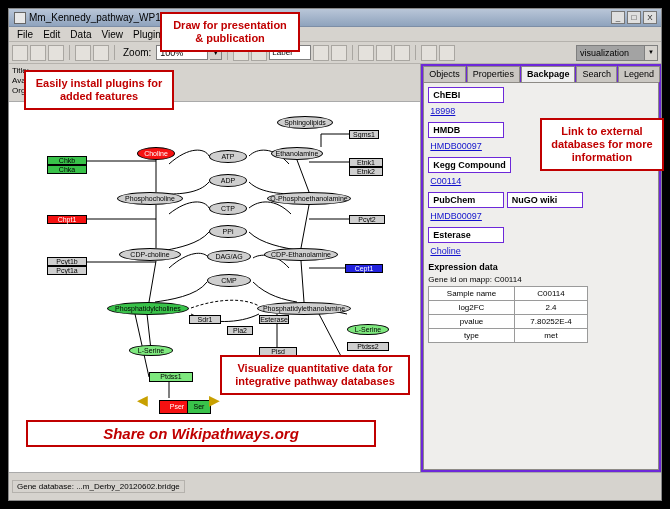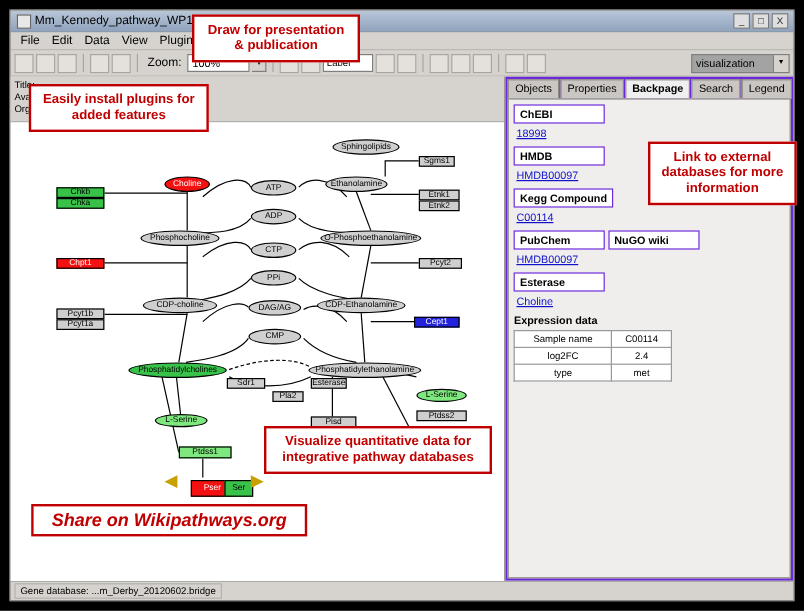--- a/index.html
+++ b/index.html
@@ -133,28 +133,28 @@
   }
   .secthead {
     background:#fff; border:1px solid #6d28d9;
     font-weight:bold; font-size:9px; padding:2px 4px;
     display:inline-block; min-width:76px; margin-bottom:2px;
   }
   .link { color:#1111cc; text-decoration:underline; font-size:9px; display:block; margin:1px 0 6px 2px;}
   .plaintxt { font-size:9px; margin:1px 0 6px 2px; }
   .exprhead { font-weight:bold; font-size:9px; margin:4px 0 3px 0; }
   .geneid { font-size:8px; margin-bottom:2px; }
-  table.expr { border-collapse:collapse; width:132px; }
+  table.expr { border-collapse:collapse; width:160px; }
   table.expr td {
     border:1px solid #9a9a9a; background:#fff;
     font-size:8px; padding:2px 4px; text-align:center;
   }
   
   .statusbar {
-    height:16px; background:#d6d3ce; border-top:1px solid #aaa;
+    height:28px; background:#d6d3ce; border-top:1px solid #aaa;
     font-size:8px; display:flex; align-items:center; padding:0 3px;
   }
   .statusbar .cell { border:1px solid #b5b2ad; padding:1px 4px; margin-right:2px; }
   
   .callout {
     position:absolute; background:#ffffff; border:2px solid #c00000;
     color:#c00000; font-weight:bold; text-align:center;
     font-size:11px; padding:5px 7px; line-height:13px;
   }
   .callout.share { font-size:15px; font-style:italic; }
@@ -333,42 +333,47 @@
 
         <div class="secthead">PubChem</div>
 
         <div class="secthead">NuGO wiki</div>
         <a class="link" href="#">HMDB00097</a>
 
         <div class="secthead">Esterase</div>
         <a class="link" href="#">Choline</a>
 
         <div class="exprhead">Expression data</div>
+        <div class="geneid">Gene id on mapp: C00114</div>
         <table class="expr">
           <tbody>
               <tr>
             <td>Sample name</td>
             <td>C00114</td>
           </tr>
           <tr>
             <td>log2FC</td>
             <td>2.4</td>
           </tr>
           <tr>
+            <td>pvalue</td>
+            <td>7.80252E-4</td>
+          </tr>
+          <tr>
             <td>type</td>
             <td>met</td>
           </tr>
         </tbody>
           </table>
       </div>
     </div>
   </div>
 
   <div class="statusbar">
     <span class="cell">Gene database: ...m_Derby_20120602.bridge</span>
   </div>
 </div>
 
 <div class="callout" style="left:160px;top:12px;width:140px;">Draw for presentation &amp; publication</div>
 <div class="callout" style="left:24px;top:70px;width:150px;">Easily install plugins for added features</div>
 <div class="callout" style="left:540px;top:118px;width:124px;">Link  to external databases  for more information</div>
 <div class="callout" style="left:220px;top:355px;width:190px;">Visualize quantitative data  for integrative pathway databases</div>
-<div class="callout share" style="left:26px;top:420px;width:230px;">Share on Wikipathways.org</div>
+<div class="callout share" style="left:26px;top:420px;width:350px;">Share on Wikipathways.org</div>
 
 </body></html>

